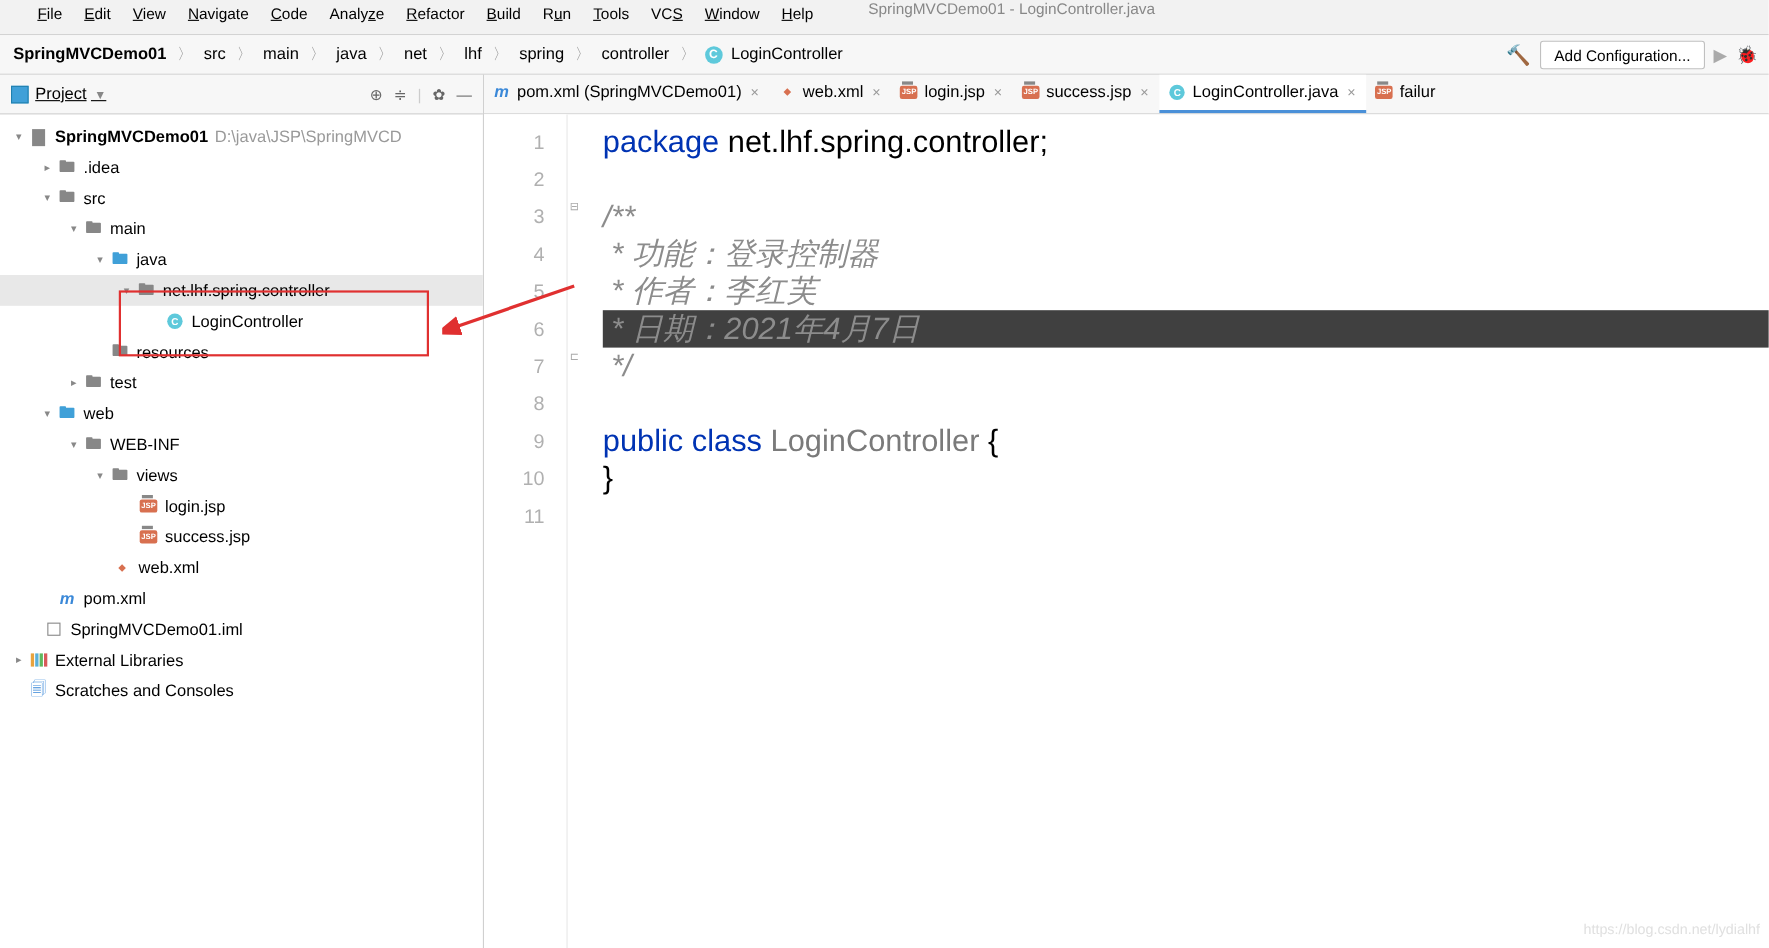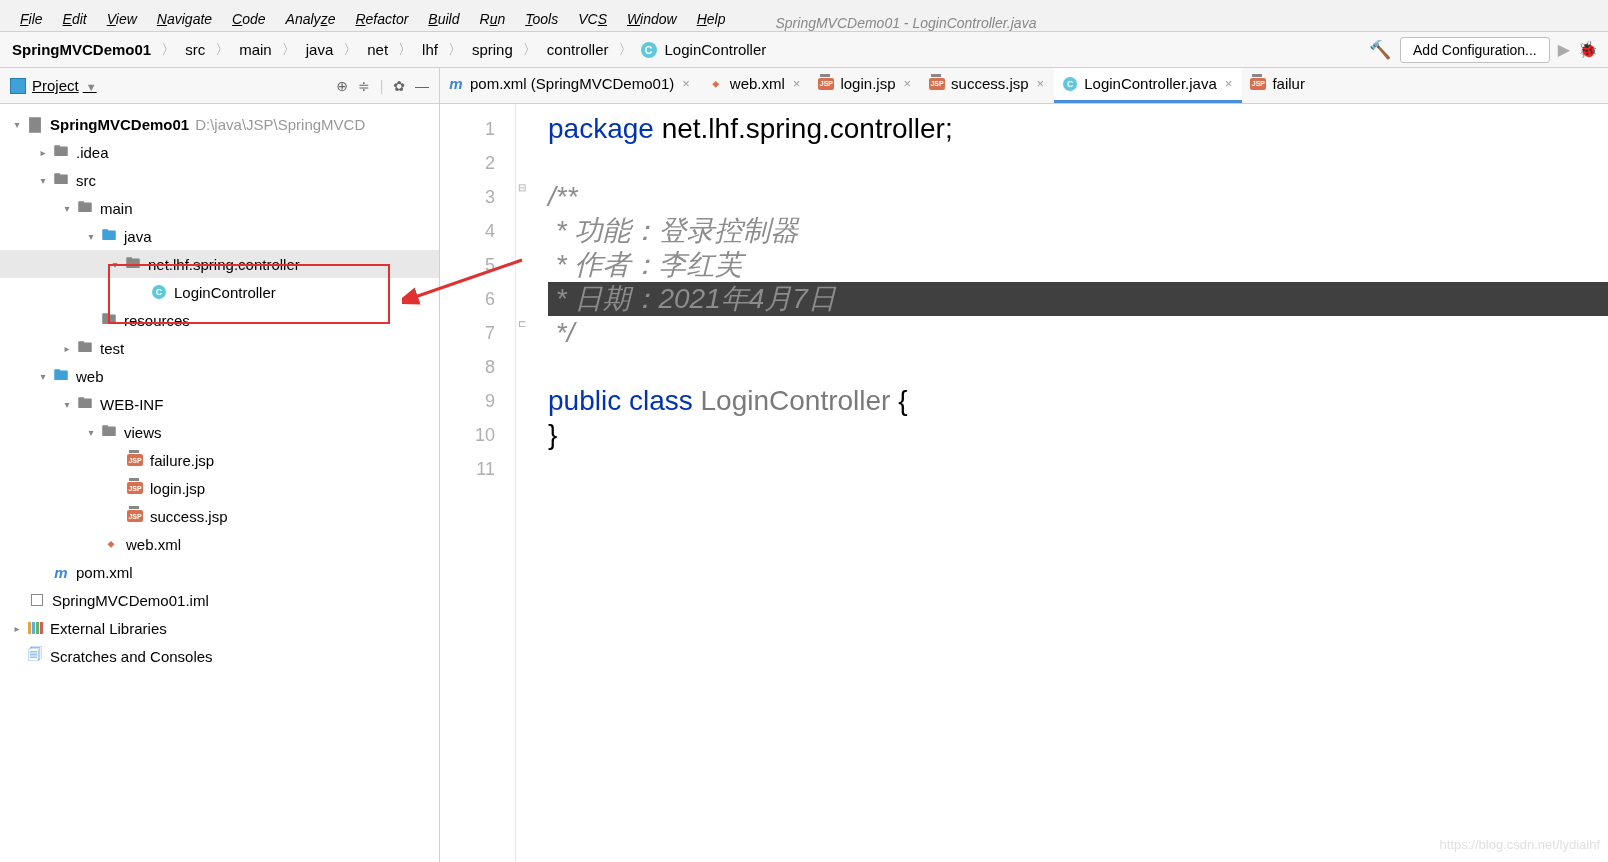--- a/index.html
+++ b/index.html
@@ -1,18 +1,18 @@
 <!DOCTYPE html>
 <html><head>
   <meta charset="utf-8">
   <style>
     * { margin: 0; padding: 0; box-sizing: border-box; font-family: "Segoe UI", Arial, sans-serif; }
     body { width: 1608px; height: 862px; background: #fff; overflow: hidden; position: relative; }
     
-    .menubar { height: 32px; display: flex; align-items: flex-end; padding: 0 10px; border-bottom: 1px solid #d0d0d0; background: #f2f2f2; font-style: italic; }
+    .menubar { height: 32px; display: flex; align-items: flex-start; padding: 0 24px; border-bottom: 1px solid #d0d0d0; background: #f2f2f2; }
     .menu-item { padding: 4px 10px; font-size: 14px; cursor: pointer; }
     .menu-item u { text-decoration: underline; }
     .window-title { margin-left: 40px; color: #888; font-size: 14px; }
     
     .navbar { height: 36px; display: flex; align-items: center; padding: 0 10px; border-bottom: 1px solid #d0d0d0; background: #f7f7f7; justify-content: space-between; }
     .breadcrumb { display: flex; align-items: center; gap: 2px; font-size: 15px; }
     .crumb { cursor: pointer; padding: 2px 2px; }
     .crumb-sep { color: #999; padding: 0 6px; font-size: 14px; }
     .crumb-icon-c { display: inline-flex; width: 16px; height: 16px; background: #5ec9db; border-radius: 50%; align-items: center; justify-content: center; color: #fff; font-size: 11px; font-weight: bold; margin-right: 4px; }
     .nav-right { display: flex; align-items: center; gap: 8px; }
@@ -196,47 +196,41 @@
       </div>
       <div class="tree-row" style="padding-left:84px">
         <span class="tree-arrow">▾</span>
         <span class="tree-icon folder-icon">🖿</span>
         <span class="tree-label">views</span>
       </div>
       <div class="tree-row" style="padding-left:126px">
         <span class="tree-icon">
             <span class="jsp-icon">JSP</span>
           </span>
-        <span class="tree-label">failure.jsp</span>
+        <span class="tree-label">login.jsp</span>
       </div>
       <div class="tree-row" style="padding-left:126px">
         <span class="tree-icon">
             <span class="jsp-icon">JSP</span>
           </span>
-        <span class="tree-label">login.jsp</span>
-      </div>
-      <div class="tree-row" style="padding-left:126px">
-        <span class="tree-icon">
-            <span class="jsp-icon">JSP</span>
-          </span>
         <span class="tree-label">success.jsp</span>
       </div>
       <div class="tree-row" style="padding-left:102px">
         <span class="tree-icon">
             <span style="font-size:10px;color:#d87050">⬥</span>
           </span>
         <span class="tree-label">web.xml</span>
       </div>
       <div class="tree-row" style="padding-left:52px">
         <span class="tree-icon">
             <span class="m-icon">m</span>
           </span>
         <span class="tree-label">pom.xml</span>
       </div>
-      <div class="tree-row" style="padding-left:28px">
+      <div class="tree-row" style="padding-left:40px">
         <span class="tree-icon">
             <span class="iml-icon"></span>
           </span>
         <span class="tree-label">SpringMVCDemo01.iml</span>
       </div>
       <div class="tree-row" style="padding-left:10px">
         <span class="tree-arrow">▸</span>
         <span class="tree-icon">
           <span class="lib-bars">
               <span class="lib-bar" style="background:#e8a33d"></span>

